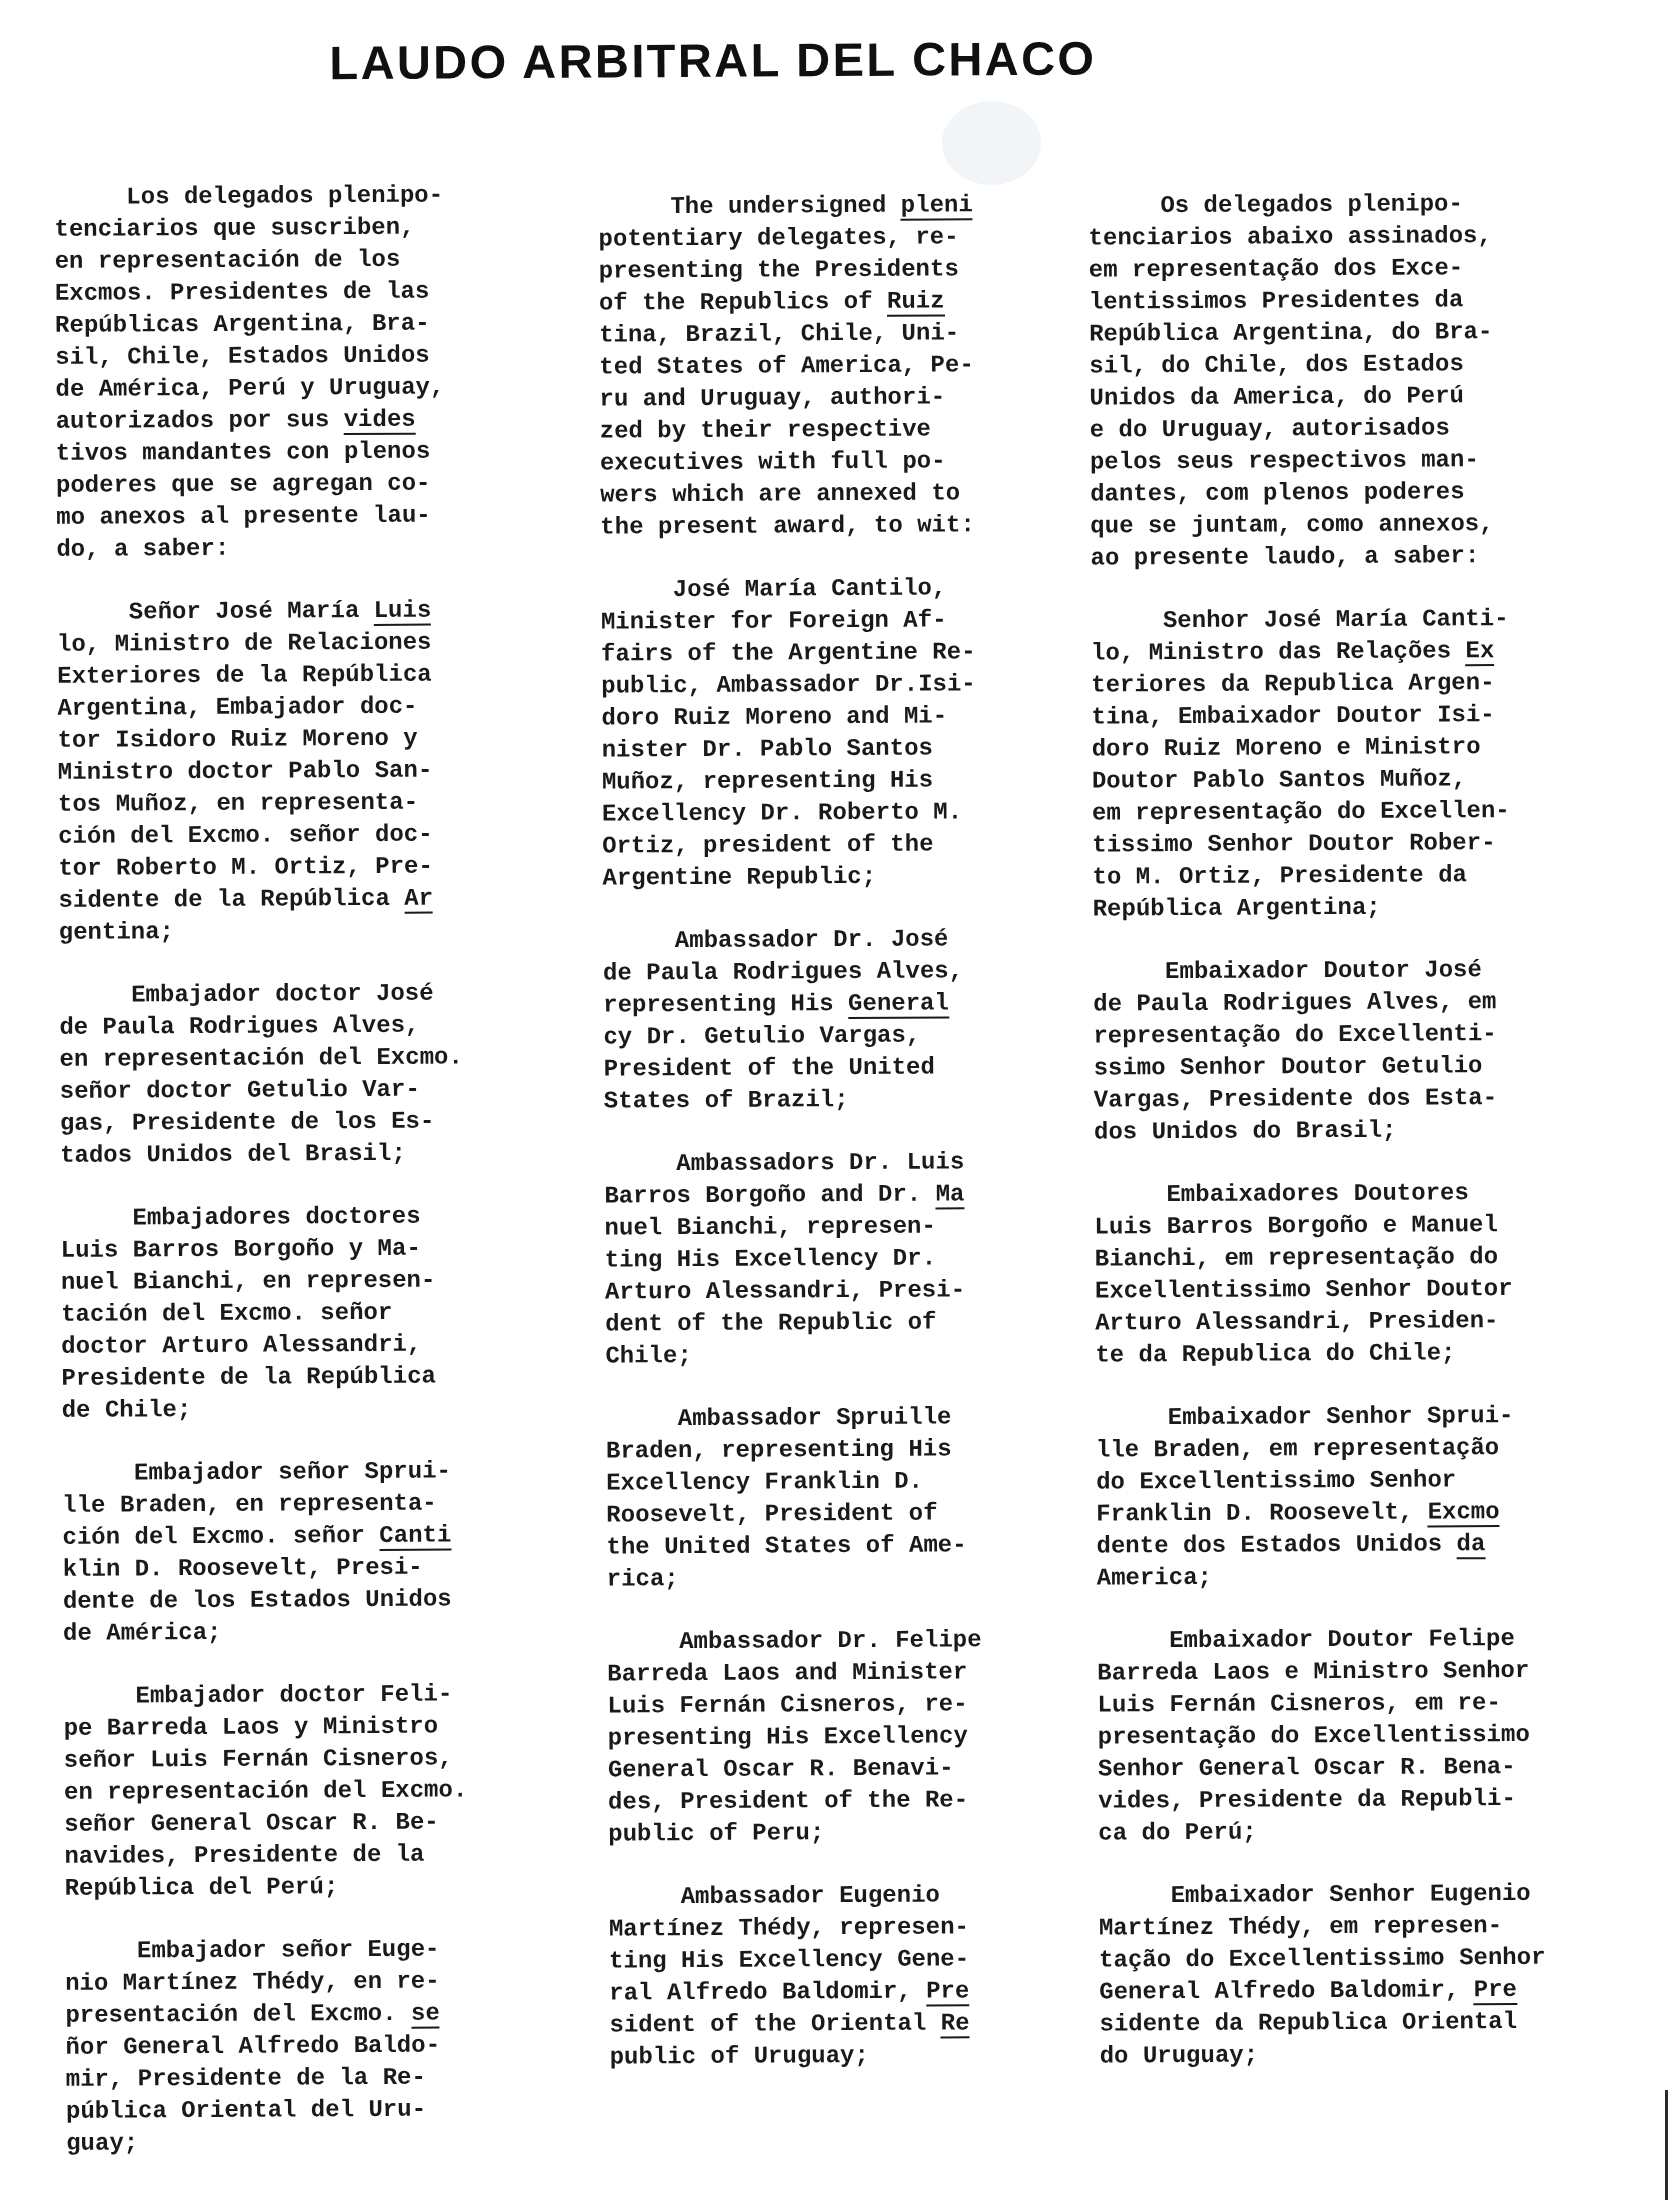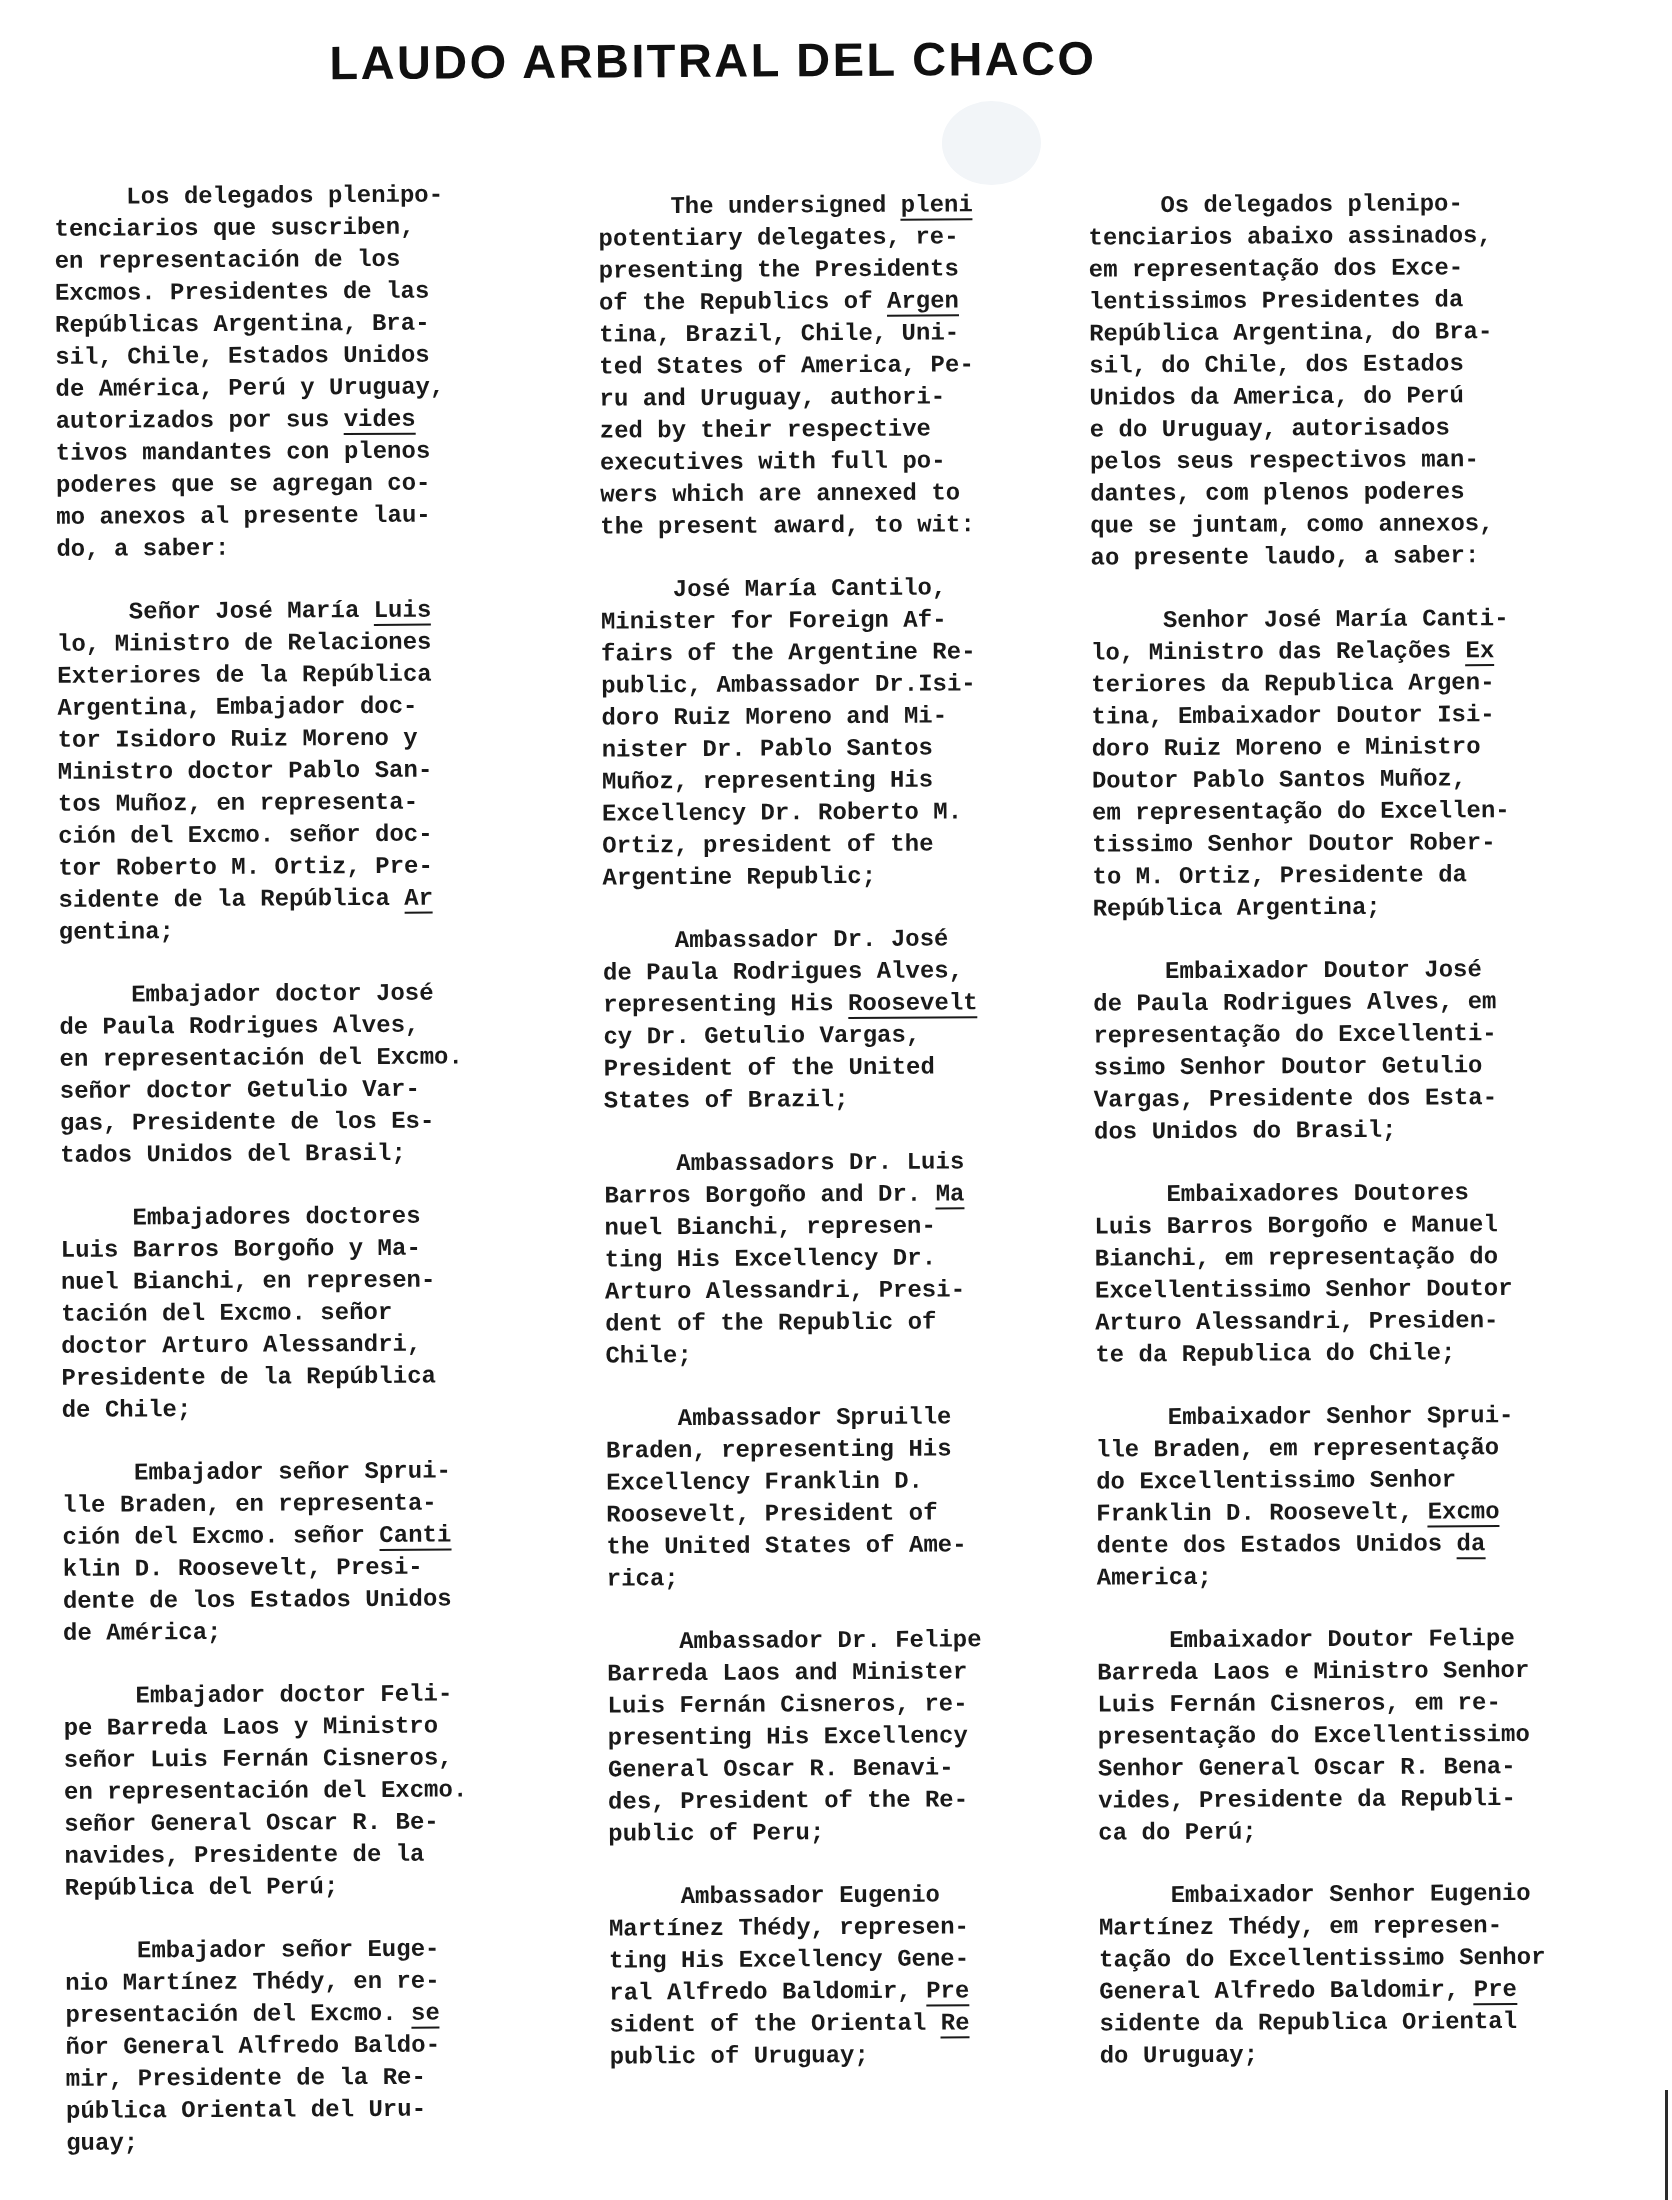--- a/index.html
+++ b/index.html
@@ -112,21 +112,21 @@
         <div class="line">mir, Presidente de la Re-</div>
         <div class="line">pública Oriental del Uru-</div>
         <div class="line">guay;</div>
       </div>
     </div>
   <div class="col" id="col-en">
       <div class="para">
         <div class="line"><span>     The undersigned </span><span class="u">pleni</span></div>
         <div class="line">potentiary delegates, re-</div>
         <div class="line">presenting the Presidents</div>
-        <div class="line"><span>of the Republics of </span><span class="u">Argen</span></div>
+        <div class="line"><span>of the Republics of </span><span class="u">Ruiz</span></div>
         <div class="line">tina, Brazil, Chile, Uni-</div>
         <div class="line">ted States of America, Pe-</div>
         <div class="line">ru and Uruguay, authori-</div>
         <div class="line">zed by their respective</div>
         <div class="line">executives with full po-</div>
         <div class="line">wers which are annexed to</div>
         <div class="line">the present award, to wit:</div>
       </div>
       <div class="para">
         <div class="line">     José María Cantilo,</div>
@@ -136,21 +136,21 @@
         <div class="line">doro Ruiz Moreno and Mi-</div>
         <div class="line">nister Dr. Pablo Santos</div>
         <div class="line">Muñoz, representing His</div>
         <div class="line">Excellency Dr. Roberto M.</div>
         <div class="line">Ortiz, president of the</div>
         <div class="line">Argentine Republic;</div>
       </div>
       <div class="para">
         <div class="line">     Ambassador Dr. José</div>
         <div class="line">de Paula Rodrigues Alves,</div>
-        <div class="line"><span>representing His </span><span class="u">Roosevelt</span></div>
+        <div class="line"><span>representing His </span><span class="u">General</span></div>
         <div class="line">cy Dr. Getulio Vargas,</div>
         <div class="line">President of the United</div>
         <div class="line">States of Brazil;</div>
       </div>
       <div class="para">
         <div class="line">     Ambassadors Dr. Luis</div>
         <div class="line"><span>Barros Borgoño and Dr. </span><span class="u">Ma</span></div>
         <div class="line">nuel Bianchi, represen-</div>
         <div class="line">ting His Excellency Dr.</div>
         <div class="line">Arturo Alessandri, Presi-</div>

